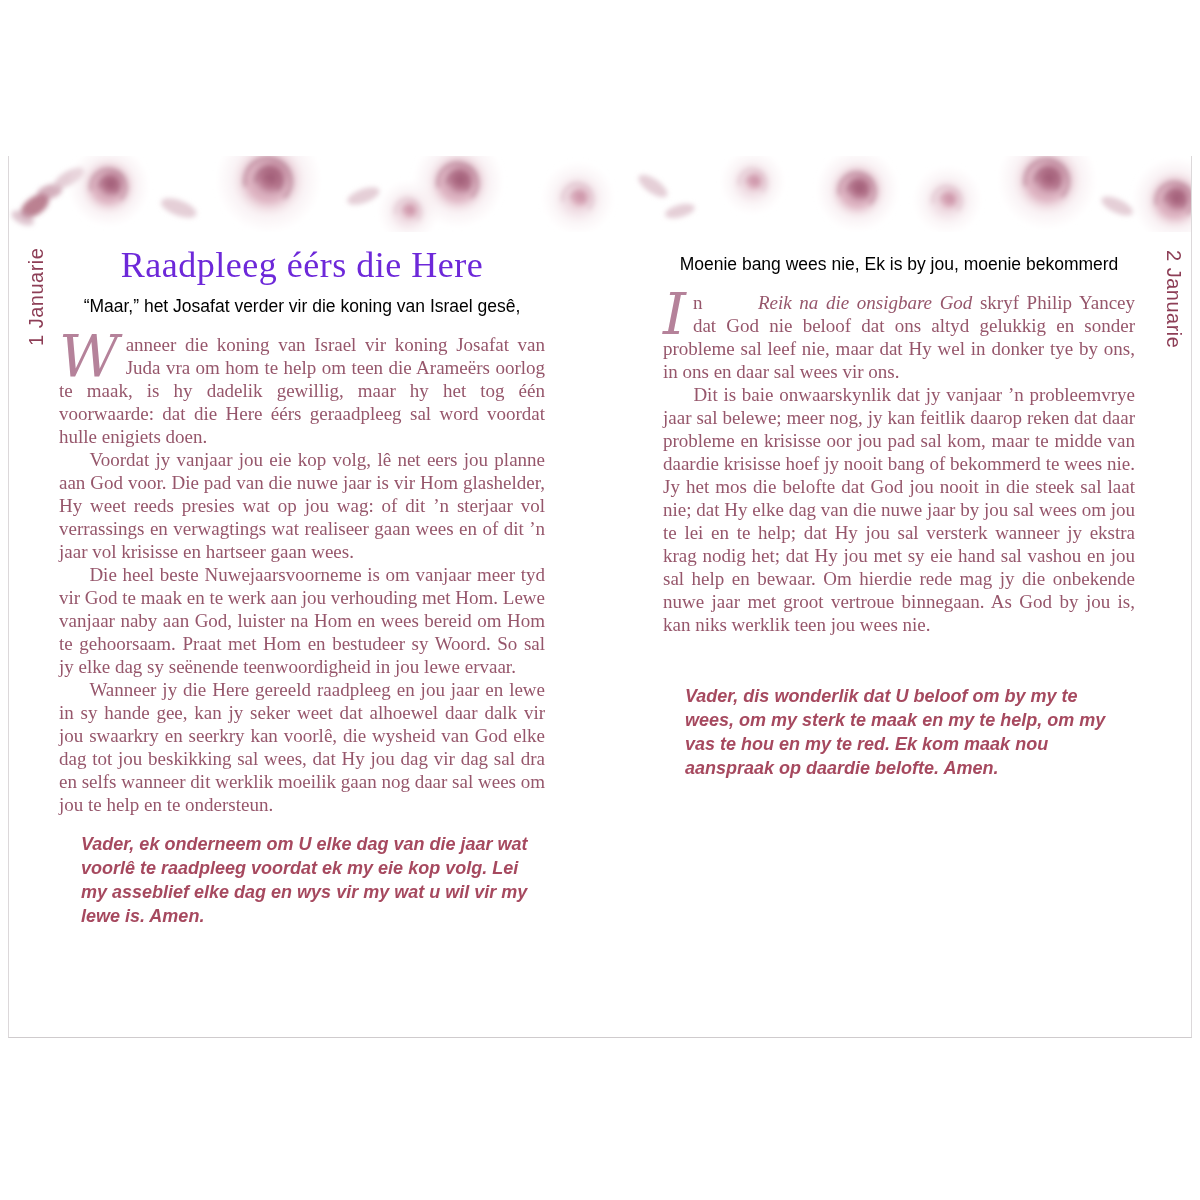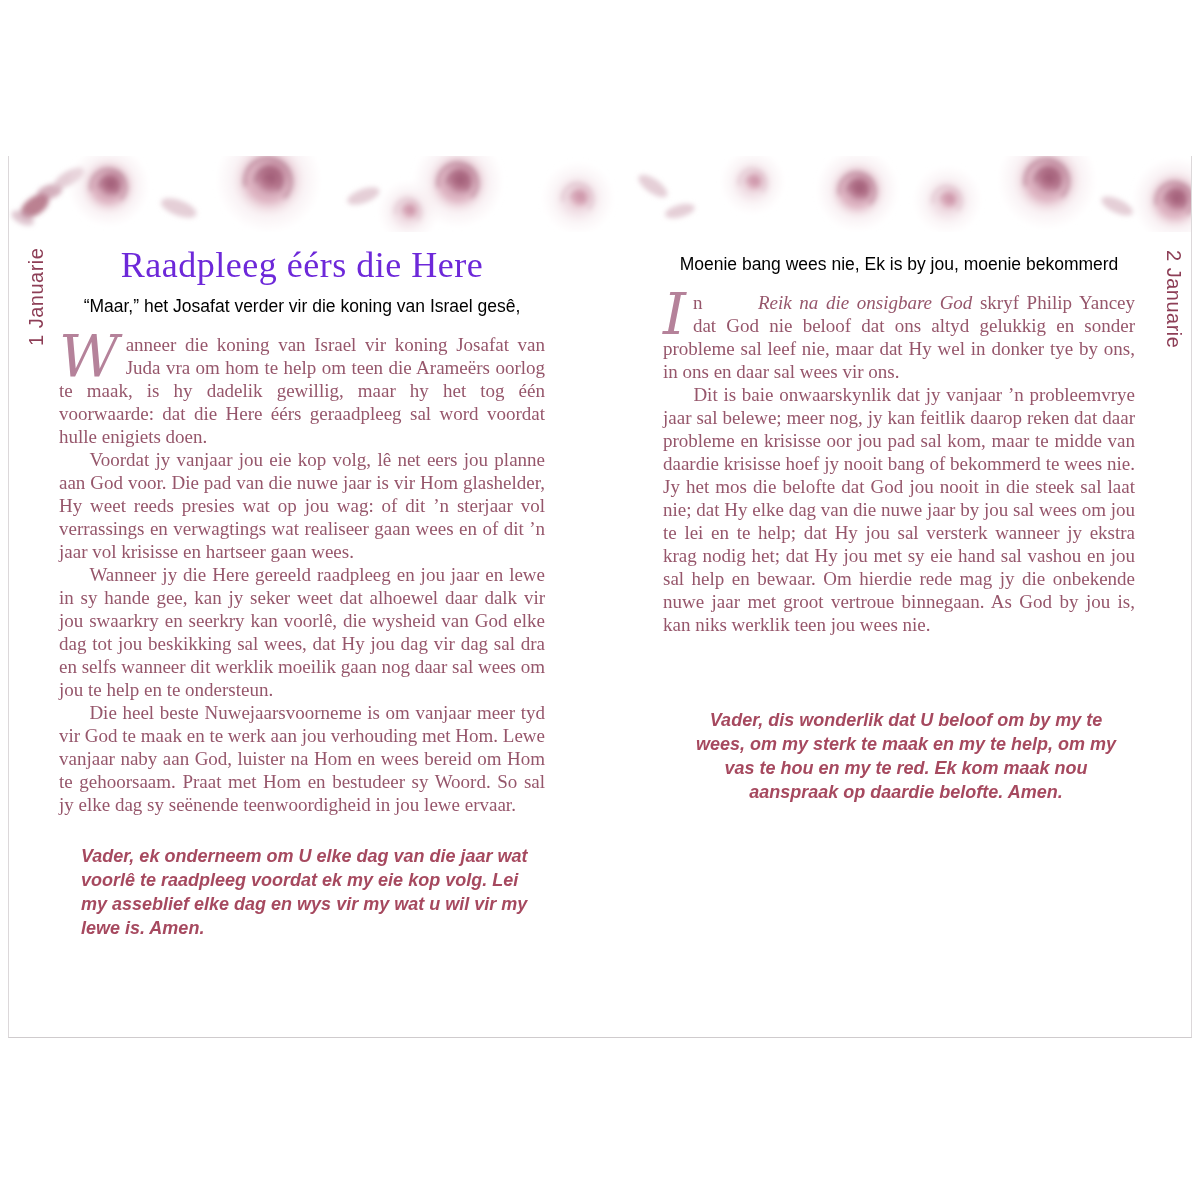--- a/index.html
+++ b/index.html
@@ -37,23 +37,23 @@
   .body-text p.opening{text-indent:0;}
   .dropcap{
     float:left;font-family:"DejaVu Serif",serif;font-style:italic;
     font-size:58px;line-height:44px;height:44px;
     margin:1px 7px 0 0;color:#b5829a;
   }
   .booktitle{font-style:italic;margin-left:48px;}
   .prayer{
     font-family:"Liberation Sans",sans-serif;font-style:italic;font-weight:bold;
     font-size:18px;line-height:24px;color:#a6495f;
-    margin-top:28px;padding:0 8px 0 22px;text-align:left;
+    margin-top:16px;padding:0 8px 0 22px;text-align:left;
   }
-  .col-right .prayer{margin-top:72px;text-align:center;}
+  .col-right .prayer{margin-top:48px;}
 </style>
 </head>
 <body>
 
 <div class="spread">
 
   <svg class="rose-band" viewBox="0 0 1184 76" preserveAspectRatio="none">
     <defs>
       <filter id="wc" x="-60%" y="-60%" width="220%" height="220%">
         <feGaussianBlur stdDeviation="2.6"></feGaussianBlur>
@@ -129,22 +129,22 @@
   <div class="tab tab-right">2 Januarie</div>
 
   <div class="col col-left">
     <h1 class="day-title">Raadpleeg éérs die Here</h1>
     <div class="scripture">
       <div>“Maar,” het Josafat verder vir die koning van Israel gesê,</div>
     </div>
     <div class="body-text">
       <p class="opening"><span class="dropcap">W</span><span>anneer die koning van Israel vir koning Josafat van Juda vra om hom te help om teen die Arameërs oorlog te maak, is hy dadelik gewillig, maar hy het tog één voorwaarde: dat die Here éérs geraadpleeg sal word voordat hulle enigiets doen.</span></p>
       <p>Voordat jy vanjaar jou eie kop volg, lê net eers jou planne aan God voor. Die pad van die nuwe jaar is vir Hom glashelder, Hy weet reeds presies wat op jou wag: of dit ’n sterjaar vol verrassings en verwagtings wat realiseer gaan wees en of dit ’n jaar vol krisisse en hartseer gaan wees.</p>
+      <p>Die heel beste Nuwejaarsvoorneme is om vanjaar meer tyd vir God te maak en te werk aan jou verhouding met Hom. Lewe vanjaar naby aan God, luister na Hom en wees bereid om Hom te gehoorsaam. Praat met Hom en bestudeer sy Woord. So sal jy elke dag sy seënende teenwoordigheid in jou lewe ervaar.</p>
       <p>Wanneer jy die Here gereeld raadpleeg en jou jaar en lewe in sy hande gee, kan jy seker weet dat alhoewel daar dalk vir jou swaarkry en seerkry kan voorlê, die wysheid van God elke dag tot jou beskikking sal wees, dat Hy jou dag vir dag sal dra en selfs wanneer dit werklik moeilik gaan nog daar sal wees om jou te help en te ondersteun.</p>
-      <p>Die heel beste Nuwejaarsvoorneme is om vanjaar meer tyd vir God te maak en te werk aan jou verhouding met Hom. Lewe vanjaar naby aan God, luister na Hom en wees bereid om Hom te gehoorsaam. Praat met Hom en bestudeer sy Woord. So sal jy elke dag sy seënende teenwoordigheid in jou lewe ervaar.</p>
     </div>
     <div class="prayer">Vader, ek onderneem om U elke dag van die jaar wat voorlê te raadpleeg voordat ek my eie kop volg. Lei my asseblief elke dag en wys vir my wat u wil vir my lewe is. Amen.</div>
   </div>
 
   <div class="col col-right">
     <div class="scripture">
       <div>Moenie bang wees nie, Ek is by jou, moenie bekommerd</div>
     </div>
     <div class="body-text">
       <p class="opening"><span class="dropcap">I</span><span>n </span><span class="booktitle">Reik na die onsigbare God</span><span> skryf Philip Yancey dat God nie beloof dat ons altyd gelukkig en sonder probleme sal leef nie, maar dat Hy wel in donker tye by ons, in ons en daar sal wees vir ons.</span></p>

